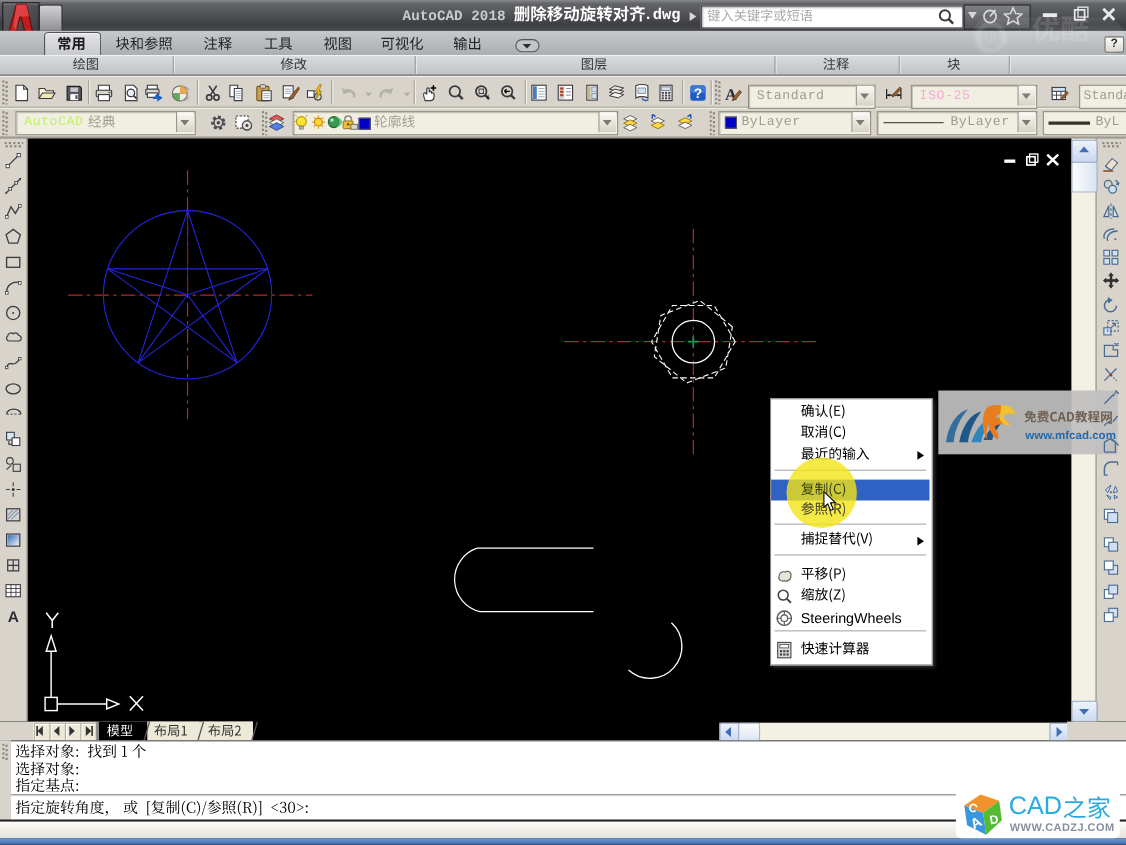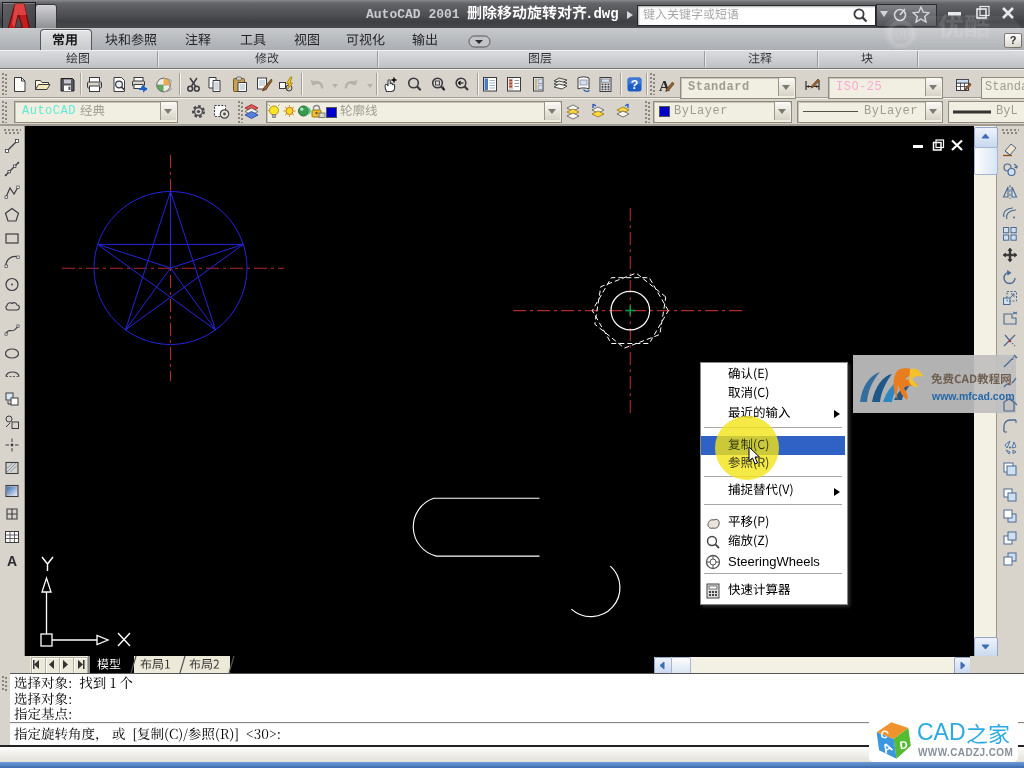--- a/index.html
+++ b/index.html
@@ -10,21 +10,21 @@
 <div id="root">
 <div style="position:absolute;left:0;top:0;width:1024px;height:28px;background:linear-gradient(#88898d 0,#636468 12%,#505155 50%,#3e3f43 78%,#48494d 100%);"></div>
 <div style="position:absolute;left:35px;top:4px;width:20px;height:23px;background:linear-gradient(#d2d2d5,#8f9094);border-radius:3px 3px 0 0;border:1px solid #3a3a3e;"></div>
 <div style="position:absolute;left:2px;top:2px;width:32px;height:47px;background:linear-gradient(135deg,#636367 0%,#4a4a4e 50%,#2e2e32 100%);border:1px solid #1c1c1e;box-shadow:inset 0 1px 0 rgba(255,255,255,.25);"></div>
 <svg style="position:absolute;left:3px;top:2px;" width="32" height="46">
       <path d="M12 2 L21 2 L30 42 L23 42 L21 32 L9.5 32 L7 42 L1 42 Z M15.5 12 L11.5 26 L19.5 26 Z" fill="#c01d1d" stroke="#6e0c0c" stroke-width="1.2"></path>
 <path d="M12 2 L21 2 L23.5 13 L14.5 13 L11.5 26 L9 22 Z" fill="#e34848" opacity=".85"></path>
 <path d="M21 32 L23 42 L30 42 L28 34 Z" fill="#8e1212" opacity=".9"></path>
 <path d="M24 43 L32 43 L28 47 Z" fill="#0a0a0a"></path>
     </svg>
-<div style="position:absolute;left:366px;top:7px;font-family:'Liberation Mono',monospace;font-size:13px;font-weight:bold;color:#c9cbd2;">AutoCAD 2001</div>
+<div style="position:absolute;left:366px;top:7px;font-family:'Liberation Mono',monospace;font-size:13px;font-weight:bold;color:#c9cbd2;">AutoCAD 2018</div>
 <svg style="position:absolute;left:467px;top:5px;overflow:visible" width="122" height="18">
       <path transform="translate(0,13.2)" d="M10.4 -11.2V-2.4H11.7V-11.2ZM12.5 -12.5V-0.5C12.5 -0.3 12.5 -0.2 12.2 -0.2C12.0 -0.2 11.3 -0.2 10.6 -0.2C10.8 0.2 11.0 0.9 11.1 1.3C12.2 1.3 12.9 1.3 13.4 1.0C13.9 0.8 14.1 0.3 14.1 -0.5V-12.5ZM0.5 -7.0V-5.4H1.4V-4.7C1.4 -2.9 1.3 -0.8 0.5 0.6C0.8 0.7 1.5 1.2 1.7 1.5C2.0 0.9 2.3 0.3 2.4 -0.4C2.8 -1.7 2.8 -3.3 2.8 -4.7V-5.4H3.6V-0.6C3.6 -0.4 3.6 -0.3 3.4 -0.3C3.3 -0.3 2.9 -0.3 2.4 -0.4C2.6 0.0 2.8 0.8 2.8 1.2C3.6 1.2 4.2 1.1 4.6 0.9C5.0 0.6 5.1 0.1 5.1 -0.6V-5.4H5.7C5.7 -3.4 5.6 -1.0 5.0 0.7C5.3 0.8 6.0 1.2 6.2 1.4C6.9 -0.4 7.1 -3.2 7.2 -5.4H8.0V-0.6C8.0 -0.4 7.9 -0.4 7.8 -0.4C7.6 -0.4 7.2 -0.3 6.8 -0.4C7.0 0.0 7.1 0.8 7.2 1.2C8.0 1.2 8.5 1.1 8.9 0.9C9.3 0.6 9.4 0.1 9.4 -0.6V-5.4H10.0V-7.0H9.4V-12.2H5.7V-7.0H5.1V-12.2H1.4V-7.0ZM2.8 -10.7H3.6V-7.0H2.8ZM7.2 -10.7H8.0V-7.0H7.2Z M21.8 -3.3C21.3 -2.3 20.6 -1.2 19.8 -0.5C20.2 -0.3 20.9 0.2 21.2 0.5C21.9 -0.3 22.8 -1.6 23.4 -2.9ZM26.4 -2.7C27.1 -1.8 28.0 -0.5 28.3 0.4L29.7 -0.4C29.4 -1.3 28.5 -2.5 27.7 -3.4ZM16.0 -12.2V1.3H17.6V-10.5H18.7C18.5 -9.6 18.2 -8.3 18.0 -7.4C18.7 -6.4 18.9 -5.4 18.9 -4.7C18.9 -4.2 18.8 -3.9 18.6 -3.8C18.6 -3.7 18.4 -3.7 18.3 -3.7C18.1 -3.6 17.9 -3.6 17.6 -3.7C17.9 -3.2 18.0 -2.6 18.0 -2.1C18.4 -2.1 18.7 -2.1 19.0 -2.2C19.3 -2.2 19.6 -2.3 19.8 -2.5C20.3 -2.9 20.5 -3.5 20.5 -4.5C20.5 -5.4 20.3 -6.4 19.4 -7.6C19.8 -8.8 20.3 -10.3 20.7 -11.6L19.5 -12.2L19.3 -12.2ZM24.7 -12.9C23.7 -11.1 21.9 -9.5 20.0 -8.6C20.5 -8.3 20.9 -7.7 21.2 -7.3L21.8 -7.7V-6.6H24.3V-5.4H20.7V-3.8H24.3V-0.5C24.3 -0.4 24.2 -0.3 24.0 -0.3C23.8 -0.3 23.1 -0.3 22.4 -0.3C22.7 0.1 22.9 0.8 23.0 1.3C24.0 1.3 24.8 1.3 25.3 1.0C25.8 0.7 26.0 0.3 26.0 -0.5V-3.8H29.4V-5.4H26.0V-6.6H27.9V-7.8L28.6 -7.4C28.8 -7.8 29.4 -8.4 29.8 -8.8C28.6 -9.4 27.3 -10.2 25.8 -11.7L26.2 -12.3ZM22.5 -8.2C23.4 -8.8 24.2 -9.6 24.9 -10.5C25.8 -9.5 26.6 -8.8 27.4 -8.2Z M35.0 -12.7C33.9 -12.2 32.2 -11.7 30.7 -11.5C30.9 -11.1 31.1 -10.5 31.2 -10.1L32.6 -10.3V-8.5H30.5V-6.8H32.2C31.7 -5.4 31.0 -3.8 30.3 -2.8C30.6 -2.3 31.0 -1.6 31.1 -1.1C31.7 -1.9 32.2 -3.1 32.6 -4.4V1.3H34.3V-4.7C34.7 -4.1 35.0 -3.5 35.2 -3.1L36.1 -4.5C35.9 -4.9 34.7 -6.2 34.3 -6.6V-6.8H36.0V-8.5H34.3V-10.7C34.9 -10.8 35.5 -11.0 36.1 -11.2ZM38.3 -2.6C38.7 -2.4 39.2 -2.0 39.6 -1.7C38.4 -0.9 37.0 -0.3 35.5 -0.0C35.8 0.3 36.2 1.0 36.4 1.4C40.2 0.4 43.3 -1.5 44.6 -5.4L43.4 -6.0L43.1 -5.9H41.3C41.6 -6.2 41.8 -6.5 42.0 -6.9L40.7 -7.1C42.1 -8.0 43.2 -9.3 43.9 -10.9L42.8 -11.5L42.5 -11.4H40.4C40.7 -11.7 40.9 -12.0 41.2 -12.4L39.4 -12.8C38.6 -11.7 37.3 -10.5 35.5 -9.7C35.9 -9.4 36.4 -8.8 36.7 -8.4C37.5 -8.9 38.2 -9.4 38.9 -9.9H41.4C41.0 -9.4 40.6 -9.0 40.1 -8.7C39.7 -8.9 39.3 -9.2 38.9 -9.4L37.5 -8.6C37.9 -8.4 38.3 -8.1 38.7 -7.8C37.8 -7.3 36.8 -7.0 35.7 -6.7C36.0 -6.4 36.4 -5.8 36.6 -5.4C37.7 -5.7 38.8 -6.1 39.8 -6.6C39.0 -5.4 37.6 -4.3 35.8 -3.4C36.1 -3.2 36.7 -2.6 36.9 -2.2C38.2 -2.8 39.2 -3.6 40.0 -4.4H42.2C41.9 -3.8 41.4 -3.2 40.9 -2.7C40.5 -3.0 40.1 -3.3 39.7 -3.5Z M46.2 -11.6V-10.0H52.1V-11.6ZM46.4 -0.3 46.4 -0.3V-0.3C46.8 -0.6 47.4 -0.8 51.2 -1.8L51.3 -1.1L52.8 -1.5C52.5 -1.0 52.1 -0.5 51.6 -0.0C52.1 0.2 52.7 0.9 53.0 1.3C55.1 -0.8 55.7 -4.0 56.0 -7.8H57.5C57.4 -3.0 57.2 -1.2 56.9 -0.8C56.7 -0.6 56.6 -0.6 56.3 -0.6C56.0 -0.6 55.4 -0.6 54.6 -0.6C54.9 -0.1 55.2 0.6 55.2 1.1C56.0 1.2 56.7 1.2 57.2 1.1C57.7 1.0 58.1 0.8 58.5 0.3C59.0 -0.4 59.1 -2.6 59.3 -8.7C59.3 -8.9 59.3 -9.5 59.3 -9.5H56.0L56.0 -12.5H54.3L54.2 -9.5H52.6V-7.8H54.2C54.1 -5.4 53.8 -3.3 52.9 -1.7C52.6 -2.7 52.0 -4.3 51.5 -5.5L50.0 -5.1C50.3 -4.5 50.5 -3.9 50.7 -3.3L48.2 -2.7C48.6 -3.8 49.1 -5.2 49.4 -6.5H52.4V-8.1H45.7V-6.5H47.6C47.2 -4.9 46.7 -3.3 46.5 -2.9C46.3 -2.3 46.1 -2.0 45.8 -1.9C46.0 -1.5 46.3 -0.6 46.4 -0.3Z M62.4 -12.3C62.7 -11.7 63.0 -11.0 63.2 -10.5H60.6V-8.8H62.0C62.0 -5.1 61.9 -1.9 60.3 0.1C60.8 0.4 61.3 0.9 61.6 1.3C62.9 -0.4 63.4 -2.8 63.6 -5.6H64.7C64.7 -2.1 64.6 -0.8 64.4 -0.5C64.3 -0.3 64.1 -0.2 64.0 -0.2C63.7 -0.2 63.3 -0.2 62.9 -0.3C63.1 0.1 63.3 0.8 63.3 1.3C63.9 1.3 64.5 1.3 64.8 1.2C65.3 1.2 65.5 1.0 65.8 0.6C66.2 0.1 66.3 -1.7 66.3 -6.5C66.4 -6.7 66.4 -7.2 66.4 -7.2H63.7L63.7 -8.8H66.3L66.0 -8.4C66.4 -8.2 67.0 -7.6 67.3 -7.3V-6.6H69.8V-1.4C69.4 -1.8 69.0 -2.4 68.8 -3.3C68.9 -4.0 68.9 -4.7 68.9 -5.5H67.4C67.3 -3.2 67.2 -1.1 66.1 0.1C66.5 0.4 67.0 0.9 67.2 1.3C67.8 0.7 68.1 -0.0 68.4 -0.9C69.3 0.7 70.6 1.1 72.3 1.1H74.2C74.3 0.6 74.5 -0.1 74.7 -0.5C74.2 -0.5 72.8 -0.5 72.4 -0.5C72.1 -0.5 71.7 -0.5 71.4 -0.6V-3.0H73.9V-4.5H71.4V-6.6H72.5L72.1 -5.5L73.5 -5.0C73.8 -5.7 74.2 -6.9 74.5 -7.9L73.3 -8.3L73.1 -8.2H68.1C68.4 -8.5 68.6 -8.9 68.8 -9.3H74.4V-11.0H69.5C69.6 -11.4 69.8 -11.9 69.9 -12.4L68.1 -12.8C67.9 -11.5 67.4 -10.3 66.8 -9.4V-10.5H64.5L65.0 -10.6C64.8 -11.2 64.4 -12.1 64.0 -12.7Z M76.1 -4.6C76.2 -4.8 76.8 -4.9 77.2 -4.9H78.4V-3.2L75.4 -2.8L75.8 -1.1L78.4 -1.5V1.3H80.1V-1.8L81.8 -2.1L81.7 -3.6L80.1 -3.4V-4.9H81.2V-6.5H80.1V-8.6H78.4V-6.5H77.5C77.9 -7.4 78.3 -8.4 78.6 -9.5H81.3V-11.2H79.1C79.3 -11.6 79.4 -12.0 79.5 -12.4L77.7 -12.8C77.6 -12.2 77.5 -11.7 77.4 -11.2H75.5V-9.5H77.0C76.8 -8.5 76.5 -7.7 76.3 -7.3C76.1 -6.7 75.9 -6.3 75.6 -6.2C75.8 -5.7 76.0 -5.0 76.1 -4.6ZM81.4 -8.4V-6.7H83.2C82.9 -5.6 82.6 -4.6 82.3 -3.8H86.3C85.9 -3.3 85.5 -2.7 85.0 -2.1C84.6 -2.4 84.1 -2.7 83.7 -2.9L82.5 -1.8C84.1 -0.9 86.1 0.5 87.0 1.4L88.2 0.0C87.8 -0.4 87.2 -0.8 86.5 -1.3C87.4 -2.5 88.4 -3.8 89.2 -5.0L87.9 -5.6L87.7 -5.5H84.7L85.1 -6.7H89.5V-8.4H85.5L85.8 -9.5H89.0V-11.1H86.2L86.5 -12.5L84.8 -12.7L84.4 -11.1H81.9V-9.5H84.0L83.7 -8.4Z M97.2 -5.8C97.9 -4.8 98.5 -3.4 98.7 -2.5L100.3 -3.3C100.0 -4.2 99.3 -5.5 98.6 -6.5ZM91.0 -6.6C91.8 -5.9 92.8 -5.0 93.6 -4.0C92.8 -2.4 91.8 -1.0 90.5 -0.1C90.9 0.2 91.5 0.9 91.7 1.3C93.0 0.3 94.1 -0.9 94.9 -2.5C95.5 -1.8 96.0 -1.1 96.3 -0.5L97.7 -1.9C97.3 -2.6 96.6 -3.5 95.8 -4.4C96.4 -6.2 96.9 -8.3 97.1 -10.7L95.9 -11.0L95.6 -10.9H91.0V-9.2H95.1C95.0 -8.0 94.7 -6.9 94.3 -5.9C93.6 -6.6 92.9 -7.2 92.2 -7.8ZM101.1 -12.8V-9.4H97.3V-7.7H101.1V-0.9C101.1 -0.6 101.0 -0.6 100.8 -0.6C100.5 -0.6 99.7 -0.6 98.8 -0.6C99.1 -0.1 99.4 0.8 99.4 1.3C100.7 1.3 101.6 1.3 102.1 0.9C102.7 0.6 102.9 0.1 102.9 -0.9V-7.7H104.5V-9.4H102.9V-12.8Z M114.6 -4.9V1.3H116.4V-4.9ZM108.6 -5.0V-3.4C108.6 -2.2 108.4 -0.9 106.5 0.0C106.9 0.3 107.6 0.9 107.9 1.3C110.1 0.1 110.4 -1.7 110.4 -3.3V-5.0ZM114.6 -9.8C114.1 -9.2 113.4 -8.6 112.6 -8.1C111.6 -8.6 110.8 -9.2 110.2 -9.8ZM111.2 -12.4C111.5 -12.1 111.7 -11.7 111.9 -11.3H105.9V-9.8H108.3C109.0 -8.8 109.8 -8.0 110.8 -7.3C109.3 -6.8 107.4 -6.4 105.5 -6.2C105.8 -5.8 106.3 -5.0 106.5 -4.6C108.7 -5.0 110.8 -5.5 112.6 -6.3C114.3 -5.5 116.3 -5.1 118.6 -4.8C118.8 -5.3 119.3 -6.1 119.7 -6.5C117.7 -6.6 116.0 -6.9 114.5 -7.4C115.4 -8.1 116.2 -8.8 116.8 -9.8H119.1V-11.3H113.9C113.7 -11.8 113.4 -12.4 113.0 -12.9Z" fill="#ffffff"></path>
     </svg>
 <div style="position:absolute;left:585px;top:6px;font-family:'Liberation Mono',monospace;font-size:14px;font-weight:bold;color:#fff;">.dwg</div>
 <svg style="position:absolute;left:625px;top:10px;" width="10" height="10">
       <path d="M2 1 L8 5 L2 9 Z" fill="#d8d8dc"></path>
     </svg>
 <div style="position:absolute;left:637px;top:5px;width:237px;height:19px;background:#fff;border:1px solid #26272b;box-shadow:inset 1px 1px 2px #aaa;"></div>
 <svg style="position:absolute;left:643px;top:8px;overflow:visible" width="98" height="15">
       <path transform="translate(0,10.6)" d="M0.6 -4.2V-3.3H2.0V-1.0C2.0 -0.4 1.6 -0.0 1.4 0.1C1.5 0.3 1.8 0.6 1.9 0.8C2.0 0.6 2.3 0.4 4.2 -0.9C4.1 -1.1 4.0 -1.4 3.9 -1.6L2.7 -0.8V-3.3H4.1V-4.2H2.7V-5.8H4.0V-6.6H1.1C1.4 -7.0 1.7 -7.4 1.9 -7.9H4.0V-8.7H2.3C2.4 -9.1 2.6 -9.5 2.7 -9.9L1.9 -10.1C1.5 -8.9 1.0 -7.7 0.3 -7.0C0.5 -6.8 0.7 -6.4 0.8 -6.2L1.1 -6.5V-5.8H2.0V-4.2ZM6.9 -9.1V-8.5H8.4V-7.5H6.6V-6.8H8.4V-5.8H6.9V-5.2H8.4V-4.3H6.9V-3.6H8.4V-2.6H6.6V-1.9H8.4V-0.4H9.1V-1.9H11.3V-2.6H9.1V-3.6H11.0V-4.3H9.1V-5.2H10.8V-6.8H11.6V-7.5H10.8V-9.1H9.1V-10.0H8.4V-9.1ZM9.1 -6.8H10.2V-5.8H9.1ZM9.1 -7.5V-8.5H10.2V-7.5ZM4.4 -4.9C4.4 -5.0 4.5 -5.0 4.6 -5.1H5.9C5.8 -4.1 5.6 -3.3 5.4 -2.5C5.2 -3.0 5.0 -3.4 4.9 -4.0L4.3 -3.8C4.5 -2.9 4.8 -2.2 5.1 -1.7C4.7 -0.7 4.1 -0.0 3.5 0.4C3.6 0.6 3.8 0.8 3.9 1.0C4.6 0.6 5.1 -0.1 5.6 -0.9C6.6 0.5 8.1 0.8 9.7 0.8H11.3C11.4 0.6 11.5 0.2 11.6 0.0C11.2 0.0 10.1 0.0 9.8 0.0C8.3 0.0 6.9 -0.3 5.9 -1.7C6.3 -2.7 6.5 -4.1 6.6 -5.8L6.2 -5.9L6.0 -5.9H5.3C5.8 -6.8 6.3 -8.0 6.7 -9.2L6.2 -9.5L6.0 -9.4H4.2V-8.5H5.7C5.3 -7.5 4.9 -6.6 4.7 -6.3C4.5 -5.9 4.2 -5.6 4.0 -5.5C4.2 -5.4 4.3 -5.1 4.4 -4.9Z M15.5 -9.1C16.3 -8.5 16.9 -7.8 17.5 -7.1C16.7 -3.7 15.2 -1.2 12.5 0.2C12.7 0.3 13.2 0.7 13.3 0.9C15.8 -0.5 17.3 -2.7 18.2 -5.9C19.5 -3.5 20.4 -0.7 23.1 0.8C23.2 0.6 23.4 0.1 23.6 -0.2C19.6 -2.6 19.9 -7.1 16.1 -9.8Z M26.7 -9.6C27.2 -9.0 27.7 -8.1 27.9 -7.5H25.5V-6.6H29.5V-5.2C29.5 -4.9 29.5 -4.7 29.5 -4.5H24.8V-3.6H29.3C28.9 -2.3 27.8 -0.9 24.6 0.2C24.8 0.4 25.1 0.7 25.2 0.9C28.3 -0.1 29.6 -1.5 30.2 -2.9C31.2 -1.1 32.7 0.3 34.9 0.9C35.0 0.6 35.3 0.2 35.5 0.0C33.3 -0.5 31.7 -1.8 30.8 -3.6H35.2V-4.5H30.5L30.6 -5.1V-6.6H34.6V-7.5H32.2C32.6 -8.2 33.1 -9.0 33.5 -9.7L32.5 -10.0C32.2 -9.3 31.7 -8.2 31.2 -7.5H27.9L28.7 -8.0C28.5 -8.5 28.0 -9.4 27.4 -10.0Z M36.6 -4.2V-3.3H38.0V-1.0C38.0 -0.4 37.6 -0.0 37.4 0.1C37.5 0.3 37.8 0.6 37.9 0.8C38.0 0.6 38.3 0.4 40.2 -0.9C40.1 -1.1 40.0 -1.4 39.9 -1.6L38.7 -0.8V-3.3H40.1V-4.2H38.7V-5.8H40.0V-6.6H37.1C37.4 -7.0 37.7 -7.4 37.9 -7.9H40.0V-8.7H38.3C38.4 -9.1 38.6 -9.5 38.7 -9.9L37.9 -10.1C37.5 -8.9 37.0 -7.7 36.3 -7.0C36.5 -6.8 36.7 -6.4 36.8 -6.2L37.1 -6.5V-5.8H38.0V-4.2ZM42.9 -9.1V-8.5H44.4V-7.5H42.6V-6.8H44.4V-5.8H42.9V-5.2H44.4V-4.3H42.9V-3.6H44.4V-2.6H42.6V-1.9H44.4V-0.4H45.1V-1.9H47.3V-2.6H45.1V-3.6H47.0V-4.3H45.1V-5.2H46.8V-6.8H47.6V-7.5H46.8V-9.1H45.1V-10.0H44.4V-9.1ZM45.1 -6.8H46.2V-5.8H45.1ZM45.1 -7.5V-8.5H46.2V-7.5ZM40.4 -4.9C40.4 -5.0 40.5 -5.0 40.6 -5.1H41.9C41.8 -4.1 41.6 -3.3 41.4 -2.5C41.2 -3.0 41.0 -3.4 40.9 -4.0L40.3 -3.8C40.5 -2.9 40.8 -2.2 41.1 -1.7C40.7 -0.7 40.1 -0.0 39.5 0.4C39.6 0.6 39.8 0.8 39.9 1.0C40.6 0.6 41.1 -0.1 41.6 -0.9C42.6 0.5 44.1 0.8 45.7 0.8H47.3C47.4 0.6 47.5 0.2 47.6 0.0C47.2 0.0 46.1 0.0 45.8 0.0C44.3 0.0 42.9 -0.3 41.9 -1.7C42.3 -2.7 42.5 -4.1 42.6 -5.8L42.2 -5.9L42.0 -5.9H41.3C41.8 -6.8 42.3 -8.0 42.7 -9.2L42.2 -9.5L42.0 -9.4H40.2V-8.5H41.7C41.3 -7.5 40.9 -6.6 40.7 -6.3C40.5 -5.9 40.2 -5.6 40.0 -5.5C40.2 -5.4 40.3 -5.1 40.4 -4.9Z M53.5 -4.4V-3.6H48.8V-2.7H53.5V-0.2C53.5 0.0 53.5 0.1 53.2 0.1C53.0 0.1 52.2 0.1 51.4 0.0C51.6 0.3 51.8 0.7 51.8 0.9C52.8 0.9 53.5 0.9 53.9 0.8C54.3 0.6 54.5 0.4 54.5 -0.1V-2.7H59.2V-3.6H54.5V-4.0C55.5 -4.6 56.6 -5.4 57.3 -6.2L56.7 -6.7L56.5 -6.6H50.8V-5.8H55.6C55.0 -5.2 54.2 -4.7 53.5 -4.4ZM53.1 -9.9C53.3 -9.6 53.5 -9.2 53.7 -8.8H49.0V-6.3H49.8V-8.0H58.1V-6.3H59.0V-8.8H54.8C54.6 -9.2 54.3 -9.8 54.0 -10.2Z M68.3 -9.5C69.0 -9.1 69.9 -8.6 70.4 -8.2L70.9 -8.8C70.5 -9.2 69.6 -9.7 68.8 -10.0ZM60.7 -0.8 60.9 0.1C62.3 -0.2 64.3 -0.6 66.1 -1.0L66.1 -1.9C64.1 -1.5 62.1 -1.0 60.7 -0.8ZM62.3 -5.4H64.8V-3.3H62.3ZM61.5 -6.2V-2.6H65.7V-6.2ZM60.8 -8.2V-7.3H66.7C66.9 -5.3 67.2 -3.5 67.6 -2.1C66.8 -1.1 65.8 -0.3 64.7 0.3C64.9 0.4 65.2 0.8 65.4 1.0C66.3 0.4 67.2 -0.3 67.9 -1.1C68.5 0.2 69.2 1.0 70.1 1.0C71.0 1.0 71.4 0.4 71.5 -1.7C71.3 -1.8 71.0 -2.0 70.8 -2.2C70.7 -0.6 70.5 0.0 70.2 0.0C69.6 0.0 69.1 -0.7 68.6 -2.0C69.5 -3.2 70.2 -4.6 70.8 -6.2L69.9 -6.4C69.5 -5.2 69.0 -4.0 68.3 -3.1C68.0 -4.2 67.8 -5.7 67.7 -7.3H71.2V-8.2H67.6C67.6 -8.8 67.6 -9.4 67.6 -10.1H66.6C66.6 -9.4 66.6 -8.8 66.7 -8.2Z M77.3 -9.6V-8.7H83.4V-9.6ZM78.1 -3.0C78.4 -2.2 78.8 -1.1 78.9 -0.5L79.7 -0.7C79.6 -1.3 79.2 -2.4 78.8 -3.2ZM78.6 -6.6H82.0V-4.5H78.6ZM77.7 -7.4V-3.6H82.9V-7.4ZM81.7 -3.2C81.4 -2.3 81.0 -1.1 80.6 -0.3H76.8V0.6H83.5V-0.3H81.5C81.8 -1.0 82.2 -2.1 82.6 -3.0ZM73.6 -10.1C73.4 -8.6 73.0 -7.2 72.5 -6.3C72.7 -6.1 73.0 -5.9 73.2 -5.8C73.5 -6.3 73.7 -6.9 73.9 -7.6H74.6V-5.8L74.6 -5.3H72.5V-4.5H74.5C74.4 -2.9 73.9 -1.2 72.4 0.1C72.6 0.3 72.9 0.6 73.1 0.8C74.1 -0.2 74.7 -1.4 75.0 -2.6C75.5 -1.9 76.1 -1.0 76.4 -0.5L77.0 -1.2C76.8 -1.6 75.7 -3.0 75.3 -3.6C75.3 -3.9 75.3 -4.2 75.4 -4.5H77.1V-5.3H75.4L75.4 -5.8V-7.6H76.9V-8.5H74.1C74.3 -8.9 74.3 -9.4 74.4 -9.9Z M85.2 -9.2C85.8 -8.6 86.6 -7.8 87.0 -7.3L87.6 -8.0C87.2 -8.5 86.4 -9.2 85.8 -9.8ZM88.7 -7.5V-6.7H90.2C90.1 -6.1 90.0 -5.5 89.8 -5.1H87.8V-4.2H95.5V-5.1H94.1C94.2 -5.8 94.3 -6.7 94.3 -7.5L93.7 -7.5L93.5 -7.5H91.3L91.6 -8.8H95.1V-9.6H88.3V-8.8H90.7L90.4 -7.5ZM90.8 -5.1 91.2 -6.7H93.4C93.4 -6.2 93.3 -5.6 93.2 -5.1ZM88.8 -3.3V1.0H89.7V0.5H93.8V0.9H94.7V-3.3ZM89.7 -0.3V-2.4H93.8V-0.3ZM86.2 0.6C86.4 0.4 86.7 0.1 88.7 -1.3C88.7 -1.4 88.5 -1.8 88.5 -2.0L87.0 -1.1V-6.3H84.5V-5.4H86.2V-1.1C86.2 -0.6 86.0 -0.3 85.8 -0.2C85.9 -0.0 86.2 0.4 86.2 0.6Z" fill="#a6a6a6"></path>
@@ -127,39 +127,39 @@
       <rect x="0" y="8" width="2" height="2" fill="#8a8780"></rect>
       <rect x="3" y="9" width="2" height="2" fill="#8a8780"></rect>
       <rect x="0" y="12" width="2" height="2" fill="#8a8780"></rect>
       <rect x="3" y="13" width="2" height="2" fill="#8a8780"></rect>
       <rect x="0" y="16" width="2" height="2" fill="#8a8780"></rect>
       <rect x="3" y="17" width="2" height="2" fill="#8a8780"></rect>
       <rect x="0" y="20" width="2" height="2" fill="#8a8780"></rect>
       <rect x="3" y="21" width="2" height="2" fill="#8a8780"></rect>
     </svg>
 <div style="position:absolute;left:680px;top:77px;width:114px;height:20px;background:#f1efe2;border:1px solid #8e8a7e;box-shadow:inset 1px 1px 0 #c6c2b6;"></div>
-<div style="position:absolute;left:688px;top:80px;font-family:'Liberation Mono',monospace;font-size:12px;color:#9f9c90;letter-spacing:.5px;font-weight:bold;">Standard</div>
+<div style="position:absolute;left:688px;top:80px;font-family:'Liberation Mono',monospace;font-size:12px;color:#9f9c90;letter-spacing:.5px;">Standard</div>
 <div style="position:absolute;left:778px;top:78px;width:15px;height:18px;background:linear-gradient(#fbfaf6,#d6d2c6);border-left:1px solid #9a968a;"></div>
 <svg style="position:absolute;left:781px;top:84px;" width="10" height="8">
       <path d="M1 1 L9 1 L5 6 Z" fill="#7d7a70"></path>
     </svg>
 <div style="position:absolute;left:828px;top:77px;width:113px;height:20px;background:#f1efe2;border:1px solid #8e8a7e;box-shadow:inset 1px 1px 0 #c6c2b6;"></div>
 <div style="position:absolute;left:836px;top:80px;font-family:'Liberation Mono',monospace;font-size:12px;color:#f9a8d4;letter-spacing:.5px;">ISO-25</div>
 <div style="position:absolute;left:925px;top:78px;width:15px;height:18px;background:linear-gradient(#fbfaf6,#d6d2c6);border-left:1px solid #9a968a;"></div>
 <svg style="position:absolute;left:928px;top:84px;" width="10" height="8">
       <path d="M1 1 L9 1 L5 6 Z" fill="#7d7a70"></path>
     </svg>
 <div style="position:absolute;left:981px;top:77px;width:43px;height:20px;background:#f1efe2;border:1px solid #8e8a7e;"></div>
 <div style="position:absolute;left:985px;top:80px;font-family:'Liberation Mono',monospace;font-size:12px;color:#9f9c90;">Standar</div>
 <div style="position:absolute;left:14px;top:101px;width:162px;height:20px;background:#f1efe2;border:1px solid #8e8a7e;box-shadow:inset 1px 1px 0 #c6c2b6;"></div>
 <div style="position:absolute;left:160px;top:102px;width:15px;height:18px;background:linear-gradient(#fbfaf6,#d6d2c6);border-left:1px solid #9a968a;"></div>
 <svg style="position:absolute;left:163px;top:108px;" width="10" height="8">
       <path d="M1 1 L9 1 L5 6 Z" fill="#7d7a70"></path>
     </svg>
-<div style="position:absolute;left:22px;top:104px;font-family:'Liberation Mono',monospace;font-size:12px;color:#5eead4;letter-spacing:.5px;">AutoCAD</div>
+<div style="position:absolute;left:22px;top:104px;font-family:'Liberation Mono',monospace;font-size:12px;color:#bef264;letter-spacing:.5px;">AutoCAD</div>
 <svg style="position:absolute;left:80px;top:104px;overflow:visible" width="27" height="15">
       <path transform="translate(0,11.0)" d="M0.5 -0.7 0.7 0.2C1.8 -0.1 3.4 -0.5 4.8 -0.9L4.7 -1.7C3.1 -1.3 1.6 -0.9 0.5 -0.7ZM0.7 -5.3C0.9 -5.4 1.2 -5.5 2.8 -5.7C2.3 -4.9 1.7 -4.2 1.5 -4.0C1.1 -3.5 0.8 -3.2 0.5 -3.2C0.6 -2.9 0.8 -2.5 0.8 -2.3C1.1 -2.4 1.5 -2.6 4.7 -3.2C4.7 -3.4 4.7 -3.8 4.7 -4.0L2.2 -3.6C3.2 -4.7 4.2 -6.0 5.1 -7.4L4.2 -7.9C4.0 -7.4 3.7 -7.0 3.4 -6.5L1.7 -6.4C2.5 -7.4 3.2 -8.8 3.8 -10.1L2.9 -10.5C2.4 -9.0 1.5 -7.4 1.2 -7.0C0.9 -6.5 0.7 -6.2 0.4 -6.2C0.5 -5.9 0.7 -5.5 0.7 -5.3ZM5.3 -9.8V-9.0H9.7C8.6 -7.4 6.4 -6.0 4.5 -5.4C4.7 -5.2 4.9 -4.8 5.0 -4.6C6.2 -5.0 7.3 -5.6 8.3 -6.3C9.5 -5.8 10.8 -5.1 11.5 -4.6L12.1 -5.4C11.4 -5.8 10.2 -6.4 9.1 -6.9C9.9 -7.6 10.7 -8.5 11.2 -9.5L10.5 -9.9L10.3 -9.8ZM5.4 -4.2V-3.3H7.9V-0.2H4.6V0.7H12.0V-0.2H8.8V-3.3H11.4V-4.2Z M19.9 -1.1C21.2 -0.5 22.6 0.4 23.4 1.0L24.2 0.3C23.4 -0.3 21.9 -1.1 20.6 -1.7ZM16.7 -1.7C16.0 -1.0 14.4 -0.2 13.1 0.3C13.3 0.5 13.7 0.8 13.8 1.0C15.1 0.5 16.7 -0.4 17.6 -1.2ZM16.9 -2.8H15.2V-5.1H16.9ZM17.8 -2.8V-5.1H19.7V-2.8ZM20.6 -2.8V-5.1H22.4V-2.8ZM14.2 -9.0V-2.8H13.0V-1.9H24.5V-2.8H23.4V-9.0H20.6V-10.5H19.7V-9.0H17.8V-10.5H16.9V-9.0ZM16.9 -6.0H15.2V-8.1H16.9ZM17.8 -6.0V-8.1H19.7V-6.0ZM20.6 -6.0V-8.1H22.4V-6.0Z" fill="#9f9c90"></path>
     </svg>
 <div style="position:absolute;left:266px;top:101px;width:294px;height:20px;background:#f1efe2;border:1px solid #8e8a7e;box-shadow:inset 1px 1px 0 #c6c2b6;"></div>
 <div style="position:absolute;left:544px;top:102px;width:15px;height:18px;background:linear-gradient(#fbfaf6,#d6d2c6);border-left:1px solid #9a968a;"></div>
 <svg style="position:absolute;left:547px;top:108px;" width="10" height="8">
       <path d="M1 1 L9 1 L5 6 Z" fill="#7d7a70"></path>
     </svg>
 <svg style="position:absolute;left:340px;top:104px;overflow:visible" width="39" height="15">
       <path transform="translate(0,11.0)" d="M8.1 -10.5C7.5 -9.1 6.4 -7.2 4.7 -5.9C4.9 -5.8 5.2 -5.4 5.3 -5.2C6.7 -6.3 7.7 -7.7 8.4 -9.0C9.2 -7.5 10.3 -6.1 11.3 -5.3C11.5 -5.6 11.8 -5.9 12.0 -6.0C10.9 -6.9 9.6 -8.4 8.8 -9.9L9.0 -10.4ZM10.2 -5.3C9.5 -4.7 8.3 -4.0 7.3 -3.4V-5.9H6.4V-0.7C6.4 0.4 6.7 0.7 7.9 0.7C8.2 0.7 9.8 0.7 10.1 0.7C11.2 0.7 11.4 0.2 11.6 -1.5C11.3 -1.6 10.9 -1.8 10.7 -1.9C10.6 -0.5 10.6 -0.2 10.0 -0.2C9.7 -0.2 8.3 -0.2 8.0 -0.2C7.4 -0.2 7.3 -0.3 7.3 -0.7V-2.5C8.4 -3.0 9.8 -3.8 10.9 -4.5ZM1.0 -4.2C1.1 -4.2 1.5 -4.3 1.9 -4.3H2.9V-2.5L0.5 -2.1L0.7 -1.2L2.9 -1.6V0.9H3.7V-1.8L5.2 -2.1L5.2 -2.9L3.7 -2.6V-4.3H5.0V-5.2H3.7V-7.1H2.9V-5.2H1.8C2.1 -6.0 2.5 -7.1 2.8 -8.1H5.0V-9.0H3.0C3.1 -9.5 3.2 -9.9 3.3 -10.3L2.4 -10.5C2.3 -10.0 2.2 -9.5 2.1 -9.0H0.6V-8.1H1.9C1.7 -7.1 1.4 -6.3 1.3 -6.0C1.1 -5.4 0.9 -5.0 0.7 -4.9C0.8 -4.7 0.9 -4.3 1.0 -4.2Z M16.5 -5.6H18.9V-4.7H16.5ZM15.7 -6.2V-4.2H19.7V-6.2ZM16.9 -8.3C17.0 -8.1 17.2 -7.8 17.3 -7.5H15.2V-6.8H20.1V-7.5H18.3C18.2 -7.8 17.9 -8.2 17.7 -8.6ZM19.3 -3.6 19.1 -3.6H15.5V-2.9H18.4C18.1 -2.7 17.7 -2.5 17.3 -2.3V-1.8L14.9 -1.7L15.0 -0.9L17.3 -1.1V0.0C17.3 0.2 17.3 0.2 17.1 0.2C17.0 0.2 16.4 0.2 15.9 0.2C16.0 0.4 16.1 0.7 16.1 0.9C16.9 0.9 17.4 0.9 17.7 0.8C18.1 0.6 18.1 0.5 18.1 0.1V-1.1L20.3 -1.3L20.3 -2.0L18.1 -1.8V-2.1C18.8 -2.4 19.5 -2.8 20.0 -3.2L19.5 -3.6ZM20.6 -7.8V1.0H21.5V-7.1H23.2C23.0 -6.3 22.6 -5.3 22.1 -4.5C23.1 -3.6 23.4 -2.8 23.4 -2.2C23.4 -1.8 23.4 -1.5 23.1 -1.4C23.0 -1.3 22.9 -1.3 22.7 -1.3C22.5 -1.2 22.2 -1.3 21.9 -1.3C22.0 -1.1 22.1 -0.7 22.1 -0.5C22.4 -0.5 22.8 -0.5 23.1 -0.5C23.3 -0.5 23.6 -0.6 23.8 -0.7C24.1 -1.0 24.3 -1.5 24.3 -2.1C24.3 -2.8 24.0 -3.7 23.0 -4.6C23.5 -5.5 24.0 -6.6 24.4 -7.5L23.8 -7.9L23.6 -7.8ZM18.3 -10.3C18.4 -10.1 18.6 -9.7 18.8 -9.4H13.9V-5.6C13.9 -3.8 13.8 -1.3 12.9 0.5C13.1 0.6 13.5 0.9 13.6 1.0C14.6 -0.9 14.7 -3.7 14.7 -5.6V-8.6H24.4V-9.4H19.8C19.6 -9.8 19.4 -10.2 19.2 -10.6Z M25.7 -0.7 25.9 0.2C27.0 -0.1 28.5 -0.6 30.0 -1.0L29.8 -1.8C28.3 -1.4 26.7 -0.9 25.7 -0.7ZM33.8 -9.8C34.4 -9.5 35.2 -9.0 35.6 -8.6L36.2 -9.2C35.8 -9.5 35.0 -10.0 34.4 -10.3ZM25.9 -5.3C26.1 -5.4 26.4 -5.5 27.9 -5.7C27.4 -4.8 26.9 -4.2 26.6 -4.0C26.2 -3.5 25.9 -3.2 25.7 -3.1C25.8 -2.9 25.9 -2.5 26.0 -2.3C26.2 -2.4 26.7 -2.6 29.8 -3.2C29.8 -3.4 29.8 -3.7 29.8 -4.0L27.3 -3.5C28.3 -4.7 29.2 -6.0 30.0 -7.4L29.2 -7.9C29.0 -7.4 28.7 -6.9 28.4 -6.5L26.9 -6.3C27.6 -7.4 28.3 -8.7 28.9 -10.1L28.0 -10.5C27.5 -9.0 26.6 -7.4 26.3 -7.0C26.0 -6.5 25.8 -6.2 25.6 -6.2C25.7 -5.9 25.9 -5.5 25.9 -5.3ZM36.1 -4.4C35.6 -3.6 34.9 -2.9 34.1 -2.2C33.9 -2.9 33.7 -3.7 33.6 -4.6L36.8 -5.2L36.6 -6.0L33.5 -5.4C33.4 -6.0 33.4 -6.5 33.3 -7.1L36.4 -7.6L36.3 -8.4L33.3 -7.9C33.2 -8.8 33.2 -9.6 33.2 -10.5H32.3C32.3 -9.6 32.3 -8.7 32.4 -7.8L30.4 -7.5L30.6 -6.7L32.4 -6.9C32.5 -6.4 32.5 -5.8 32.6 -5.3L30.2 -4.8L30.3 -4.0L32.7 -4.4C32.9 -3.4 33.1 -2.4 33.3 -1.7C32.3 -1.0 31.0 -0.4 29.8 0.0C30.0 0.2 30.2 0.6 30.4 0.8C31.5 0.4 32.6 -0.2 33.6 -0.8C34.1 0.3 34.8 1.0 35.7 1.0C36.6 1.0 36.9 0.6 37.0 -0.9C36.8 -0.9 36.5 -1.1 36.3 -1.4C36.3 -0.2 36.1 0.1 35.8 0.1C35.3 0.1 34.8 -0.5 34.4 -1.4C35.4 -2.1 36.2 -3.0 36.9 -4.0Z" fill="#9f9c90"></path>

